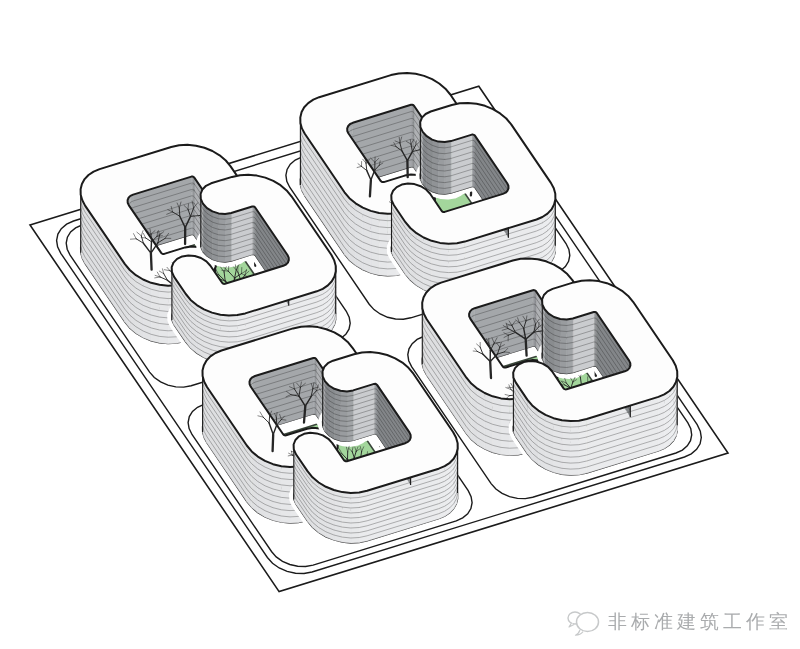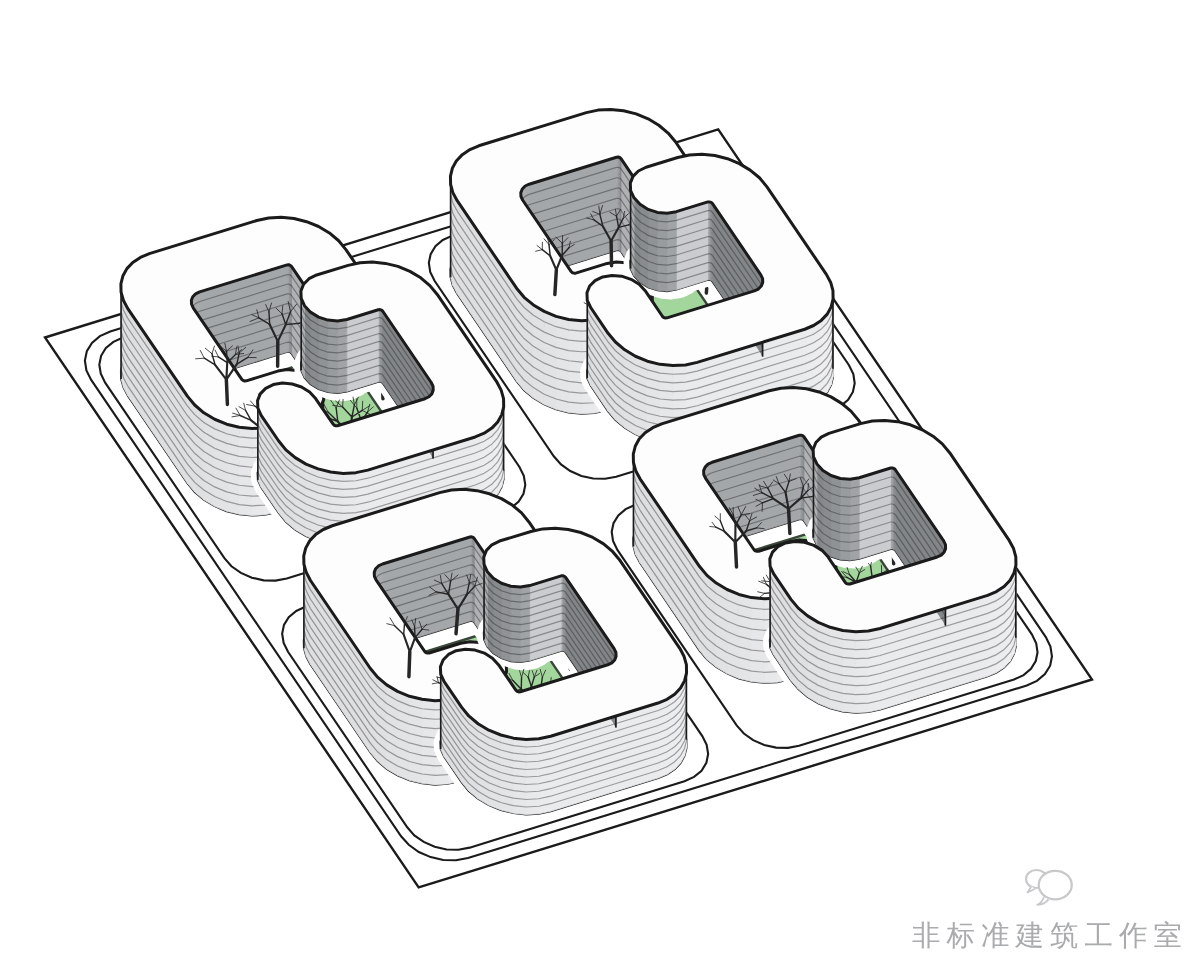--- a/index.html
+++ b/index.html
@@ -5,21 +5,20 @@
   html,body{margin:0;padding:0;background:#ffffff;}
   .stage{
     position:relative;width:800px;height:649px;background:#ffffff;
     overflow:hidden;font-family:"Liberation Sans","DejaVu Sans",sans-serif;
   }
   .scene-svg{position:absolute;left:0;top:0;}
   .watermark{
     position:absolute;right:8px;bottom:12px;
     display:flex;align-items:center;gap:6px;
     user-select:none;
-    flex-direction:column;
   }
   .wm-text{
     font-size:19px;letter-spacing:4px;font-weight:500;
     color:#a9abad;white-space:nowrap;
   }
   .wm-logo{display:block;}
 </style>
 </head>
 <body>
 

